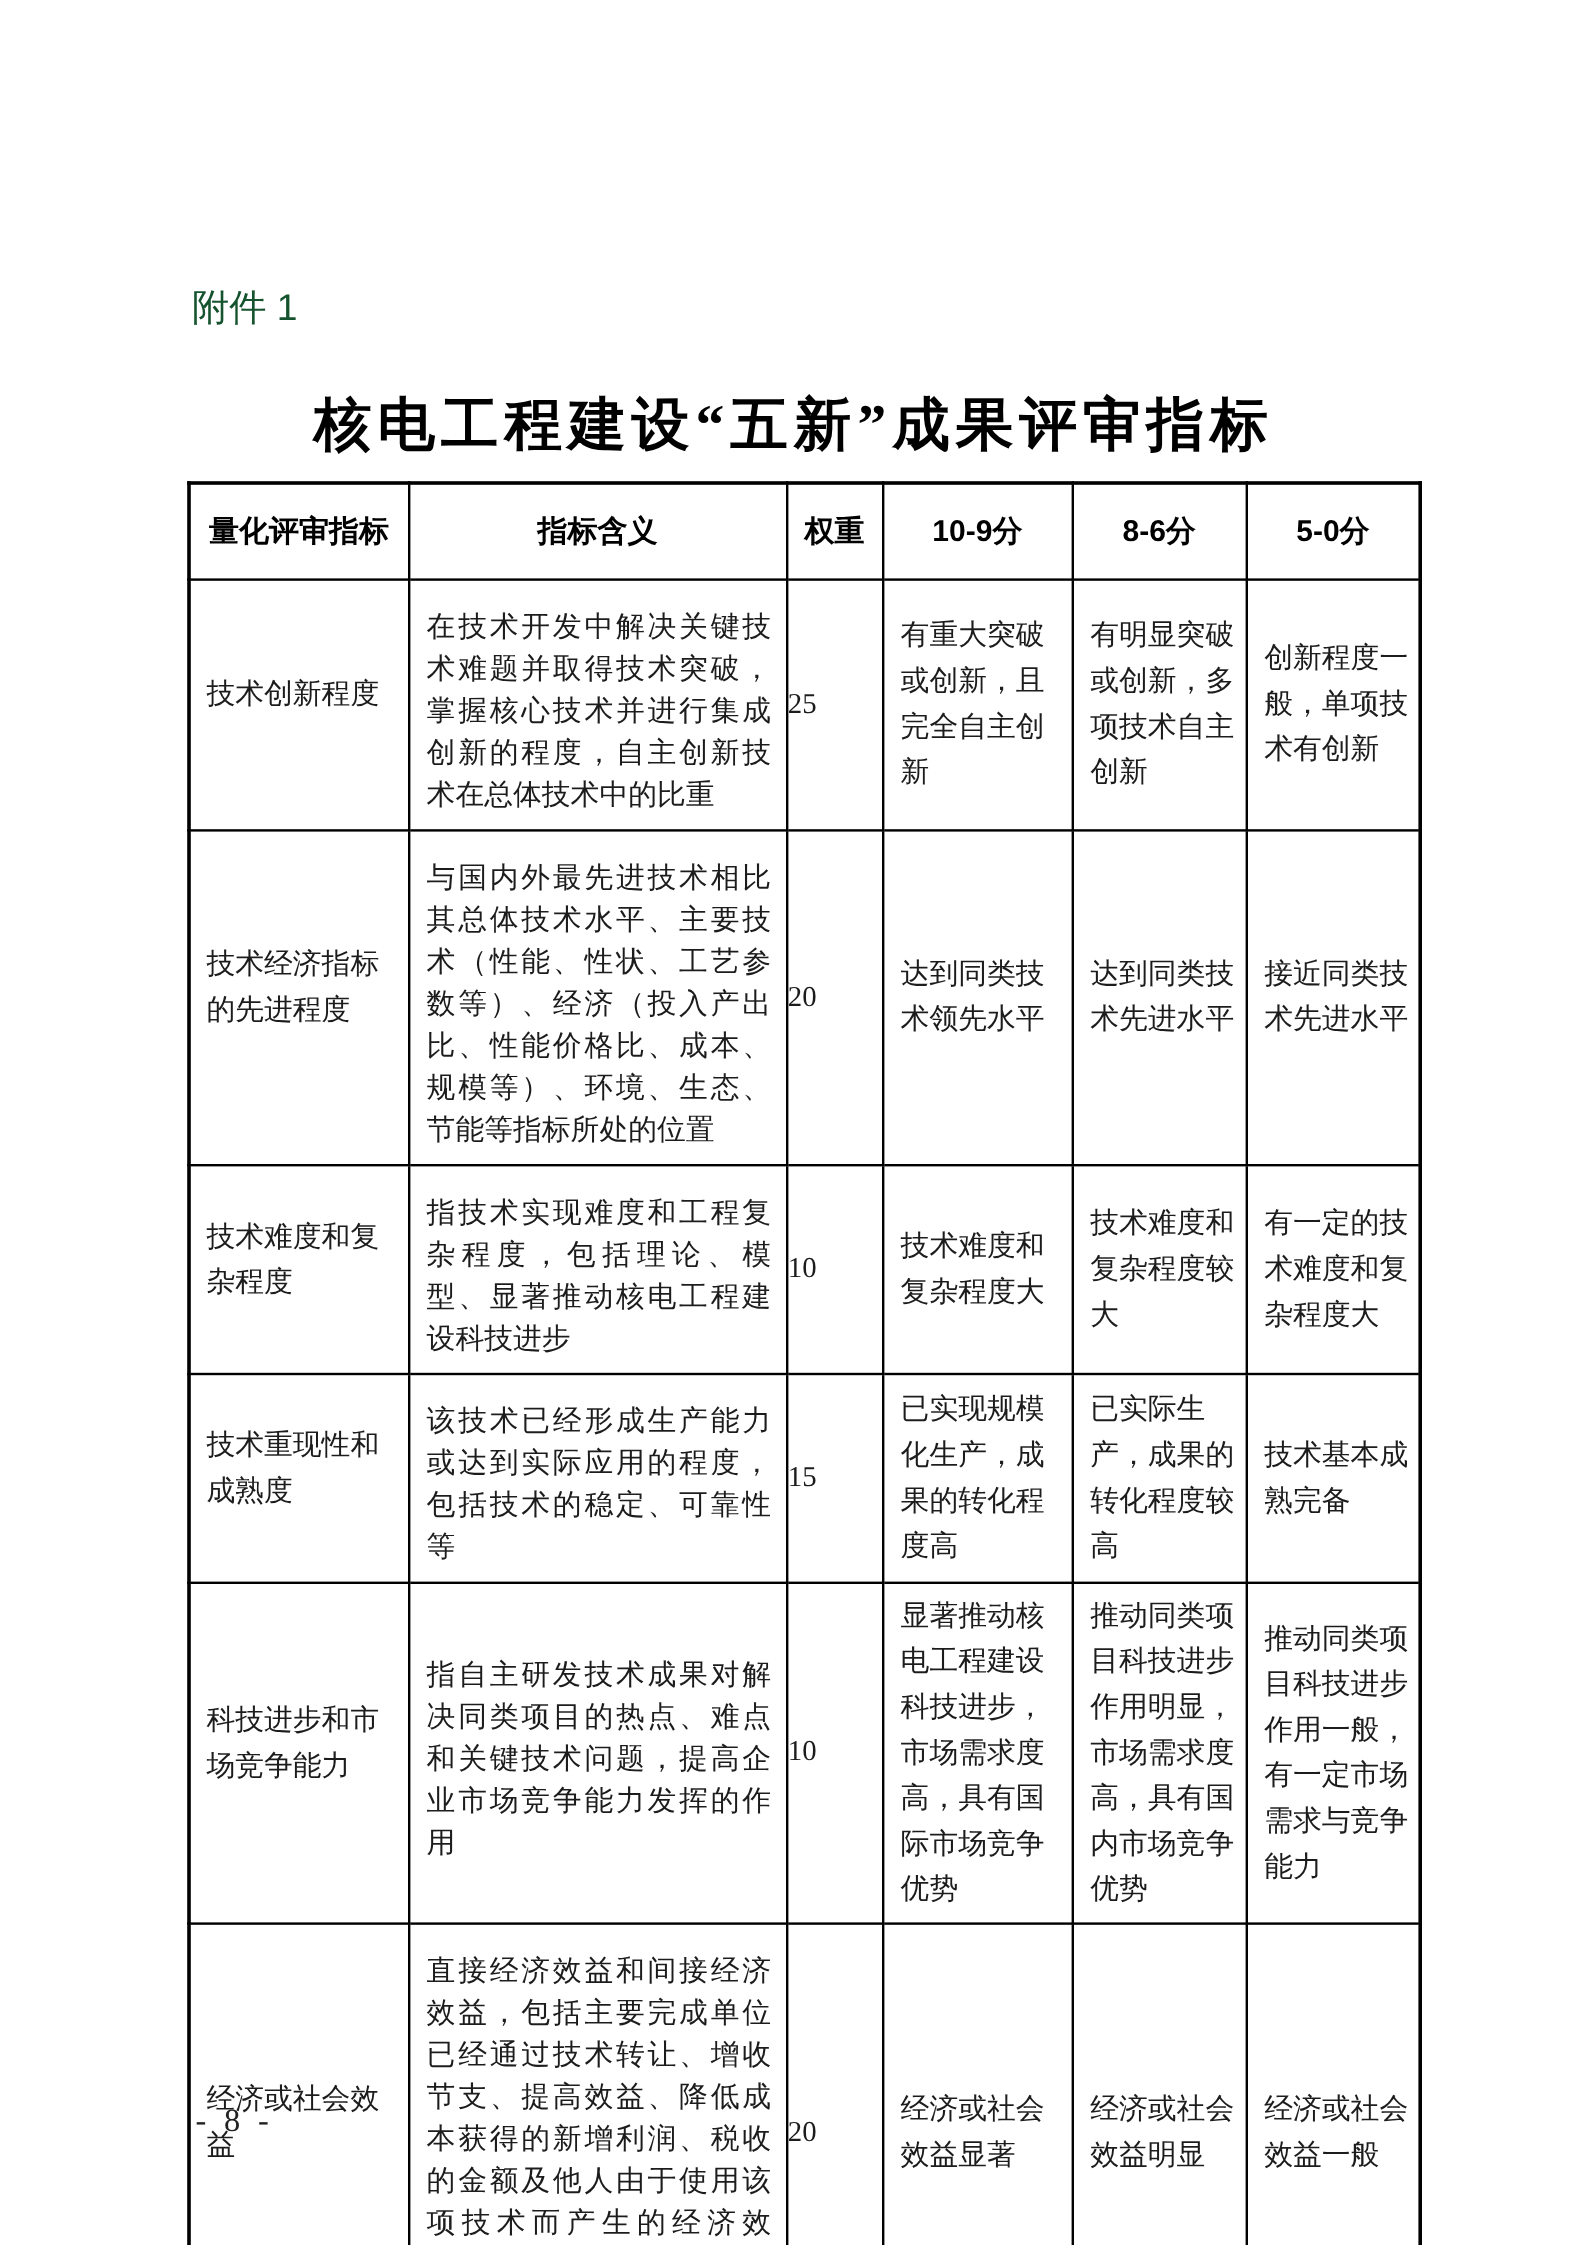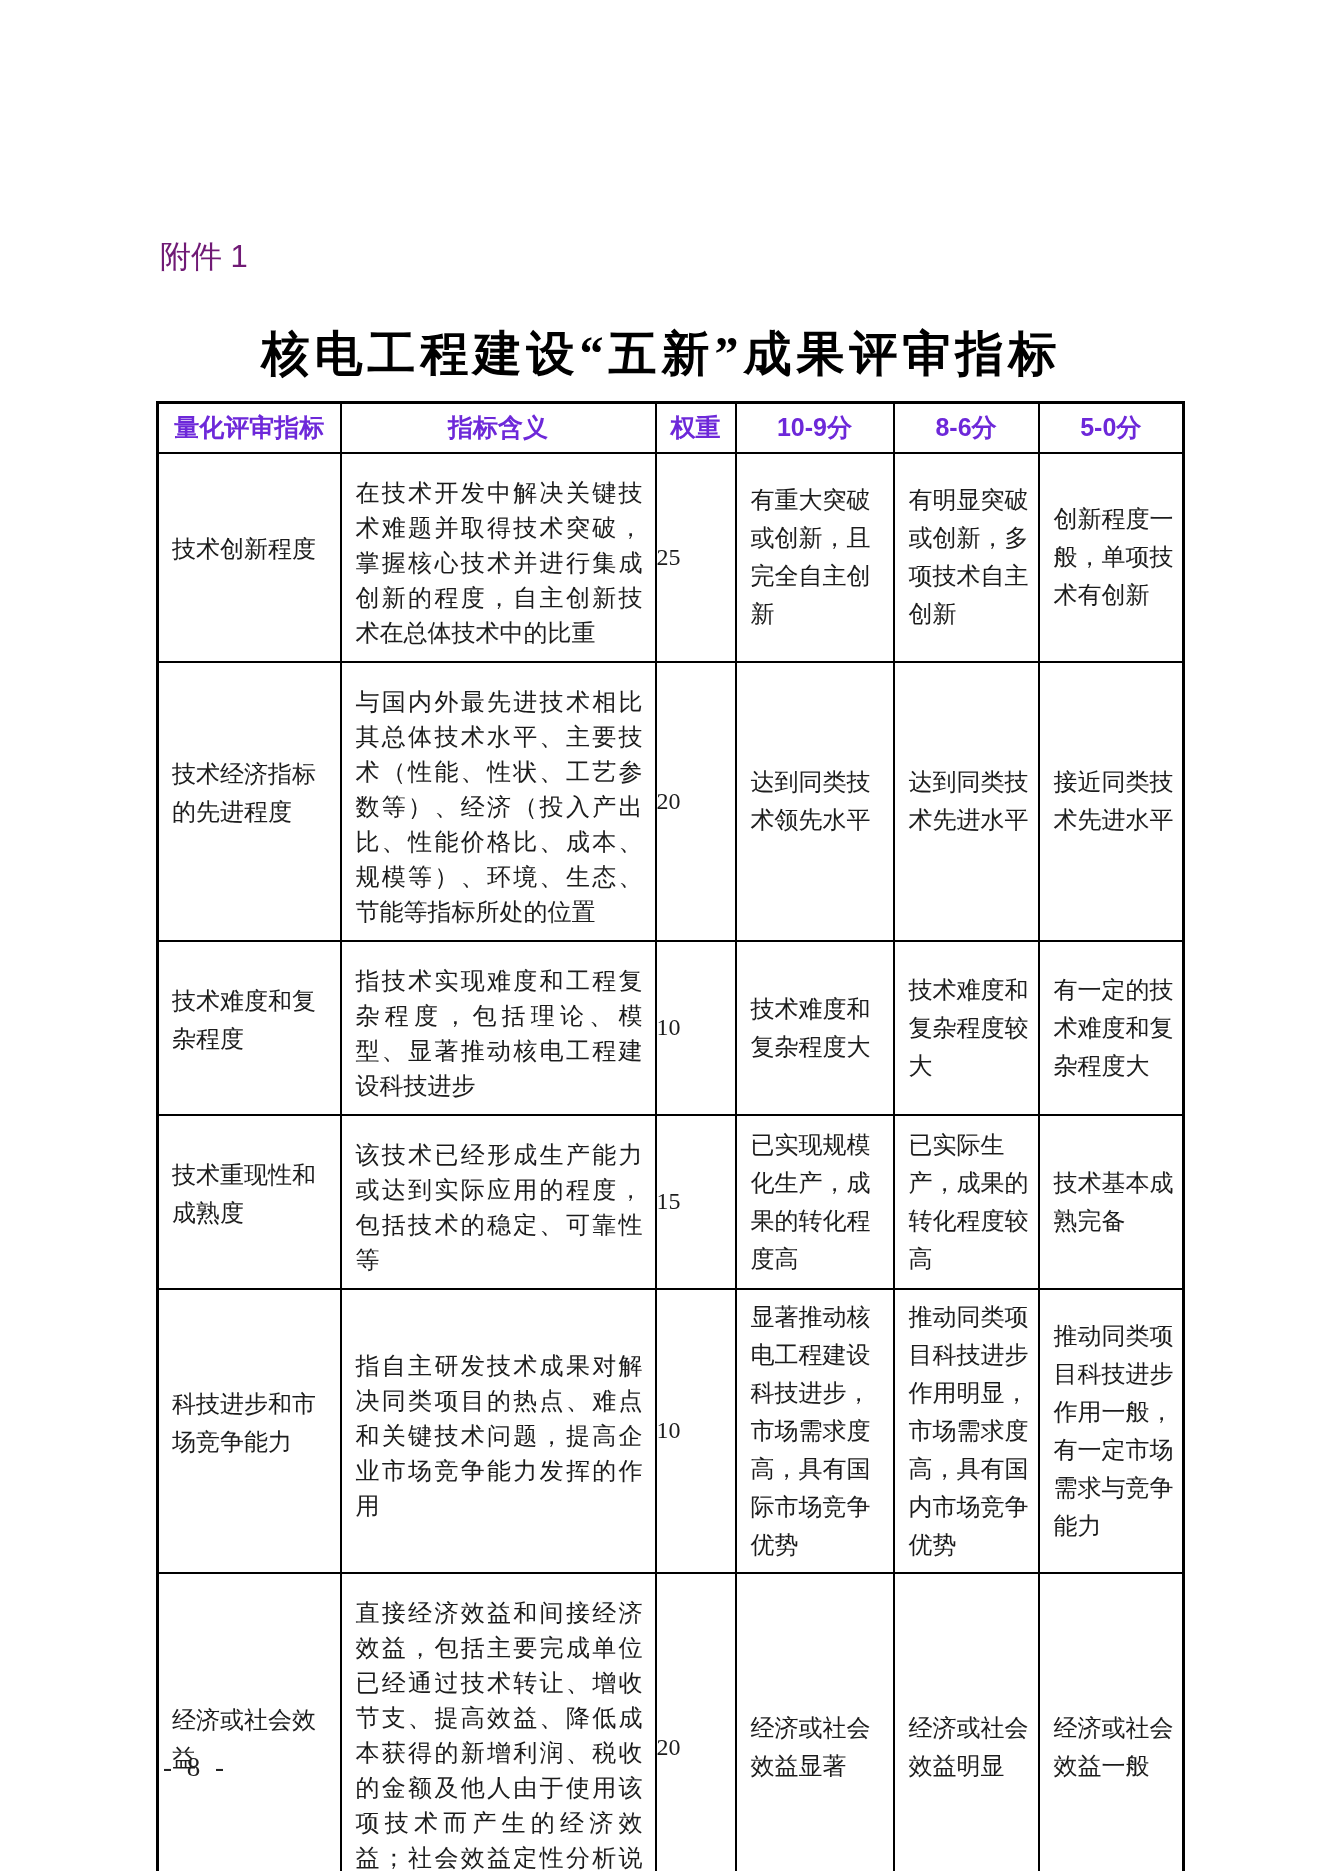--- a/index.html
+++ b/index.html
@@ -15,21 +15,21 @@
     position: absolute;
     inset: 0;
     background: #ffffff;
   }
   .attachment-label {
     position: absolute;
     left: 160px;
     top: 236px;
     font-family: "Liberation Sans", "DejaVu Sans", sans-serif;
     font-size: 31px;
-    color: #701a75;
+    color: #14532d;
   }
   .doc-title {
     position: absolute;
     left: 0;
     top: 322px;
     width: 100%;
     text-align: center;
     font-family: "Liberation Serif", "DejaVu Serif", serif;
     font-weight: bold;
     font-size: 48px;
@@ -52,26 +52,26 @@
   .review-table col.c3 { width: 80px;  }
   .review-table col.c4 { width: 158px; }
   .review-table col.c5 { width: 145px; }
   .review-table col.c6 { width: 145px; }
   .review-table th, .review-table td {
     border: 2px solid #000;
     vertical-align: middle;
     color: #1c1c1c;
   }
   .review-table thead th {
-    height: 50px;
+    height: 80px;
     font-family: "Liberation Sans", "DejaVu Sans", sans-serif;
     font-weight: bold;
     font-size: 25px;
     text-align: center;
-    color: #6d28d9;
+    color: #000000;
   }
   .review-table td.indicator {
     text-align: left;
     padding: 8px 10px 24px 13px;
     line-height: 38px;
     font-family: Liberation Serif, serif;
   }
   .review-table td.meaning {
     text-align: justify;
     padding: 22px 12px 10px 14px;

